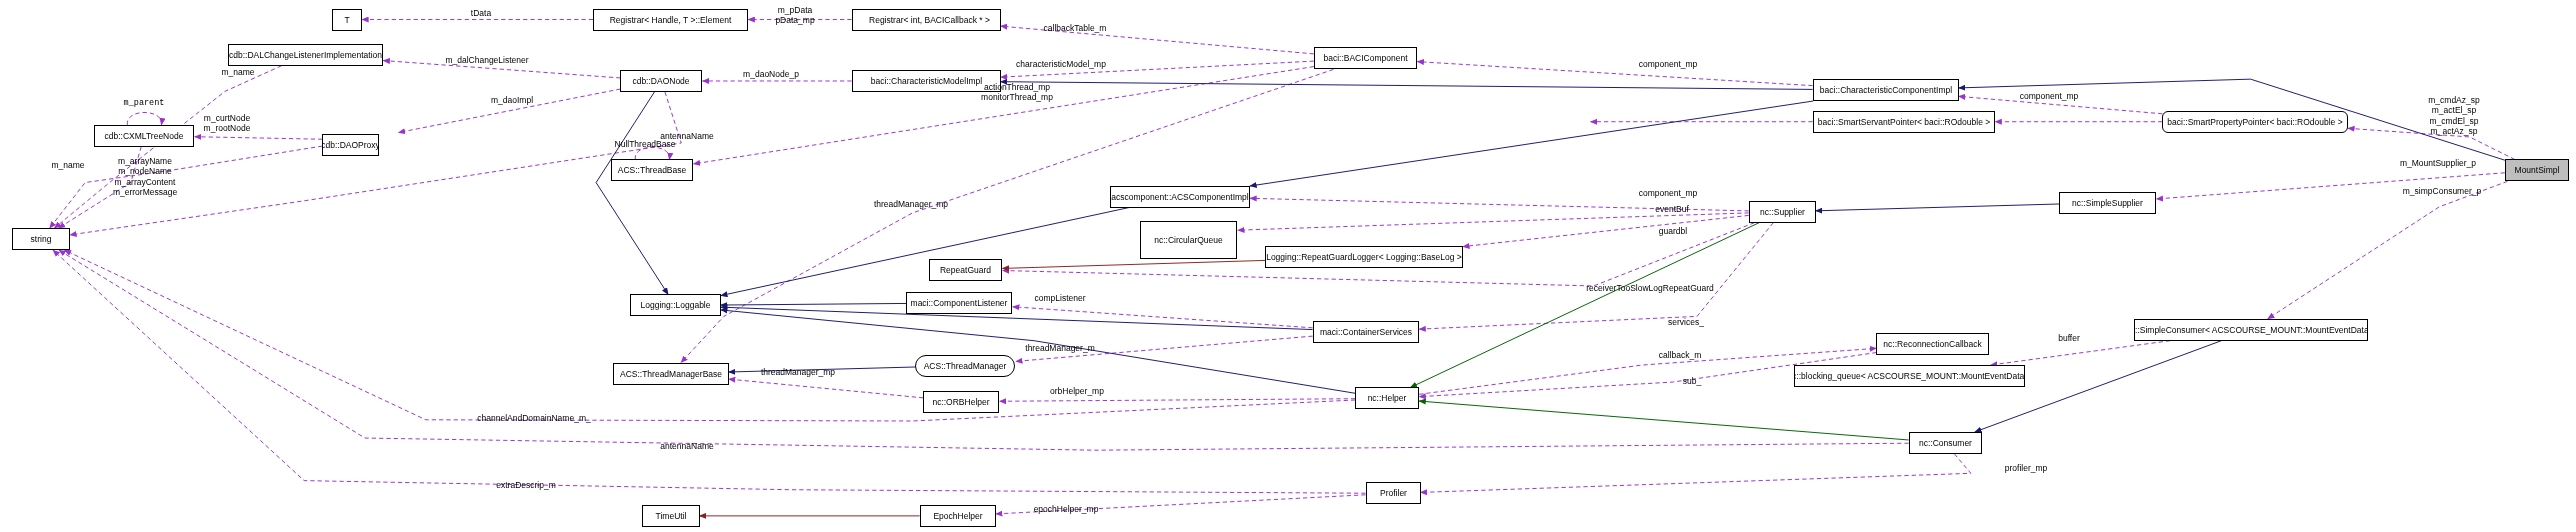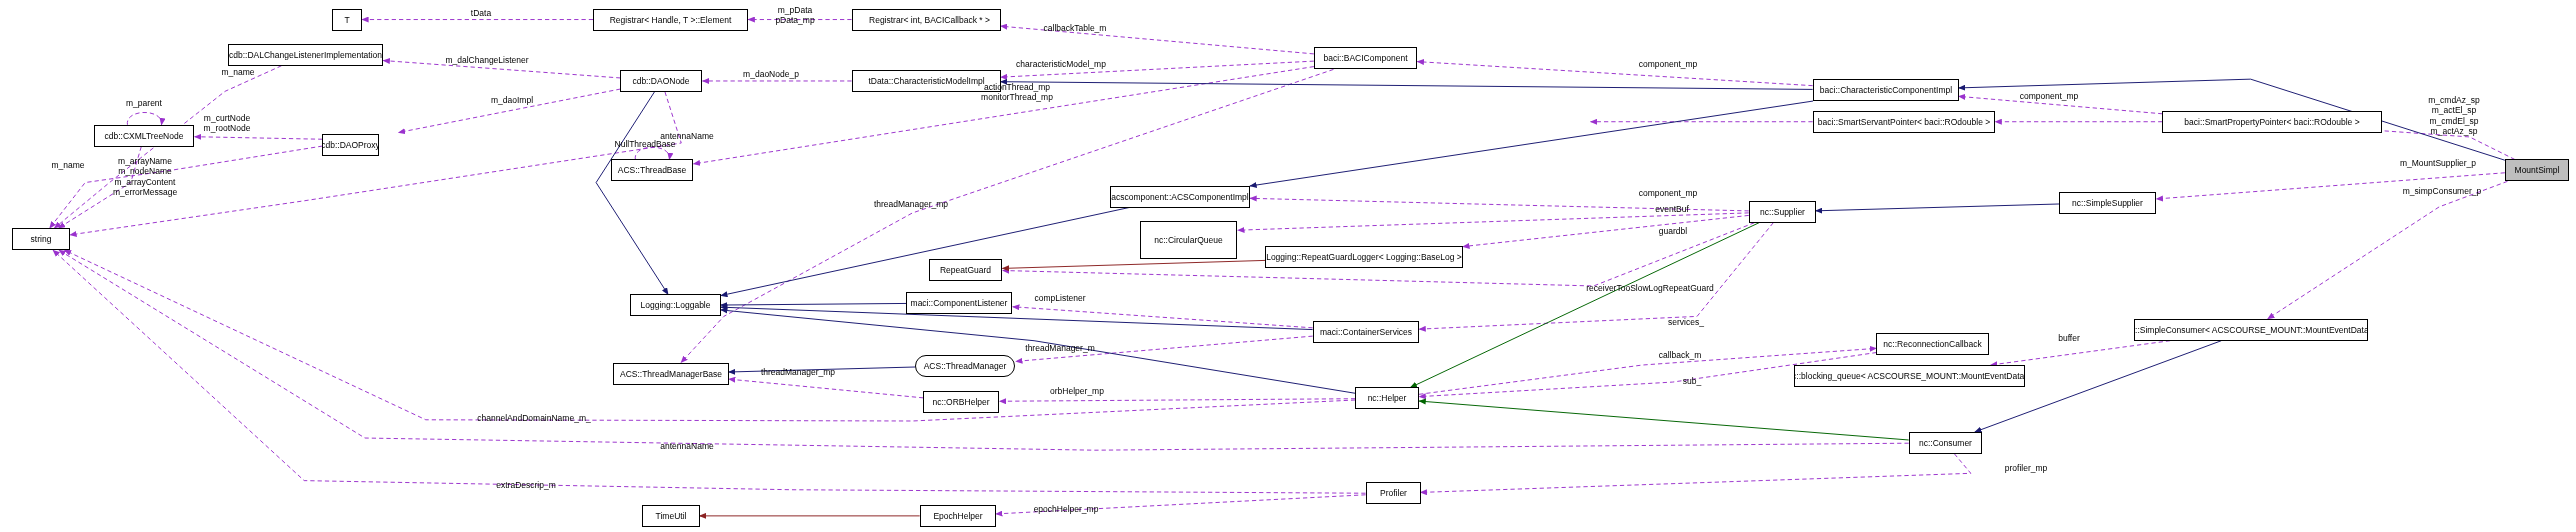--- a/index.html
+++ b/index.html
@@ -120,26 +120,26 @@
       <path d="M 1512 848 L 1150 848" class="edge private" marker-end="url(#arrow-private)"></path>
       <path d="M 2080 427.96562261268144 L 1648 441.16653934300996" class="edge private" marker-end="url(#arrow-private)"></path>
     </svg>
   <div class="nodes">
       <div class="node" style="left: 332px; top: 8.5px; width: 30px; height: 22px;">T</div>
       <div class="node" style="left: 593px; top: 8.5px; width: 155px; height: 22px;">Registrar&lt; Handle, T &gt;::Element</div>
       <div class="node" style="left: 852px; top: 8.5px; width: 149px; height: 22px; padding-left: 6px;">Registrar&lt; int, BACICallback * &gt;</div>
       <div class="node" style="left: 1314px; top: 47px; width: 103px; height: 22px;">baci::BACIComponent</div>
       <div class="node" style="left: 228px; top: 44px; width: 155px; height: 22px;">cdb::DALChangeListenerImplementation</div>
       <div class="node" style="left: 620px; top: 70px; width: 82px; height: 22px;">cdb::DAONode</div>
-      <div class="node" style="left: 852px; top: 70px; width: 149px; height: 22px;">tData::CharacteristicModelImpl</div>
+      <div class="node" style="left: 852px; top: 70px; width: 149px; height: 22px;">baci::CharacteristicModelImpl</div>
       <div class="node" style="left: 1813px; top: 79px; width: 146px; height: 22px;">baci::CharacteristicComponentImpl</div>
       <div class="node" style="left: 94px; top: 125px; width: 100px; height: 22px;">cdb::CXMLTreeNode</div>
       <div class="node" style="left: 322px; top: 134px; width: 57px; height: 22px;">cdb::DAOProxy</div>
       <div class="node" style="left: 1813px; top: 111px; width: 182px; height: 22px;">baci::SmartServantPointer&lt; baci::ROdouble &gt;</div>
-      <div class="node" style="left: 2162px; top: 111px; width: 220px; height: 22px;">baci::SmartPropertyPointer&lt; baci::ROdouble &gt;</div>
+      <div class="node" style="left: 2162px; top: 111px; width: 186px; height: 22px; border-radius: 6px;">baci::SmartPropertyPointer&lt; baci::ROdouble &gt;</div>
       <div class="node highlight" style="left: 2505px; top: 159px; width: 64px; height: 22px;">MountSimpl</div>
       <div class="node" style="left: 611px; top: 159px; width: 82px; height: 22px;">ACS::ThreadBase</div>
       <div class="node" style="left: 1110px; top: 186px; width: 140px; height: 22px;">acscomponent::ACSComponentImpl</div>
       <div class="node" style="left: 1749px; top: 201px; width: 67px; height: 22px;">nc::Supplier</div>
       <div class="node" style="left: 2059px; top: 192px; width: 97px; height: 22px;">nc::SimpleSupplier</div>
       <div class="node" style="left: 1140px; top: 221px; width: 97px; height: 38px;">nc::CircularQueue</div>
       <div class="node" style="left: 929px; top: 259px; width: 73px; height: 22px;">RepeatGuard</div>
       <div class="node" style="left: 1265px; top: 246px; width: 198px; height: 22px;">Logging::RepeatGuardLogger&lt; Logging::BaseLog &gt;</div>
       <div class="node" style="left: 630px; top: 294px; width: 91px; height: 22px;">Logging::Loggable</div>
       <div class="node" style="left: 906px; top: 292px; width: 106px; height: 22px;">maci::ComponentListener</div>
@@ -165,21 +165,21 @@
       <div class="edge-label" style="left: 487px; top: 60px;">m_dalChangeListener</div>
       <div class="edge-label" style="left: 771px; top: 74px;">m_daoNode_p</div>
       <div class="edge-label" style="left: 1061px; top: 64px;">characteristicModel_mp</div>
       <div class="edge-label" style="left: 1668px; top: 64px;">component_mp</div>
       <div class="edge-label" style="left: 2049px; top: 96px;">component_mp</div>
       <div class="edge-label" style="left: 1668px; top: 193px;">component_mp</div>
       <div class="edge-label" style="left: 1017px; top: 92px;">actionThread_mp
 monitorThread_mp</div>
       <div class="edge-label" style="left: 911px; top: 204px;">threadManager_mp</div>
       <div class="edge-label" style="left: 238px; top: 72px;">m_name</div>
-      <div class="edge-label" style="left: 144px; top: 103px;">m_parent</div>
+      <div class="edge-label" style="left: 144px; top: 103px; font-family: Liberation Mono, monospace;">m_parent</div>
       <div class="edge-label" style="left: 227px; top: 123px;">m_curtNode
 m_rootNode</div>
       <div class="edge-label" style="left: 145px; top: 177px;">m_arrayName
 m_nodeName
 m_arrayContent
 m_errorMessage</div>
       <div class="edge-label" style="left: 68px; top: 165px;">m_name</div>
       <div class="edge-label" style="left: 512px; top: 100px;">m_daoImpl</div>
       <div class="edge-label" style="left: 687px; top: 136px;">antennaName</div>
       <div class="edge-label" style="left: 645px; top: 144px;">NullThreadBase</div>

